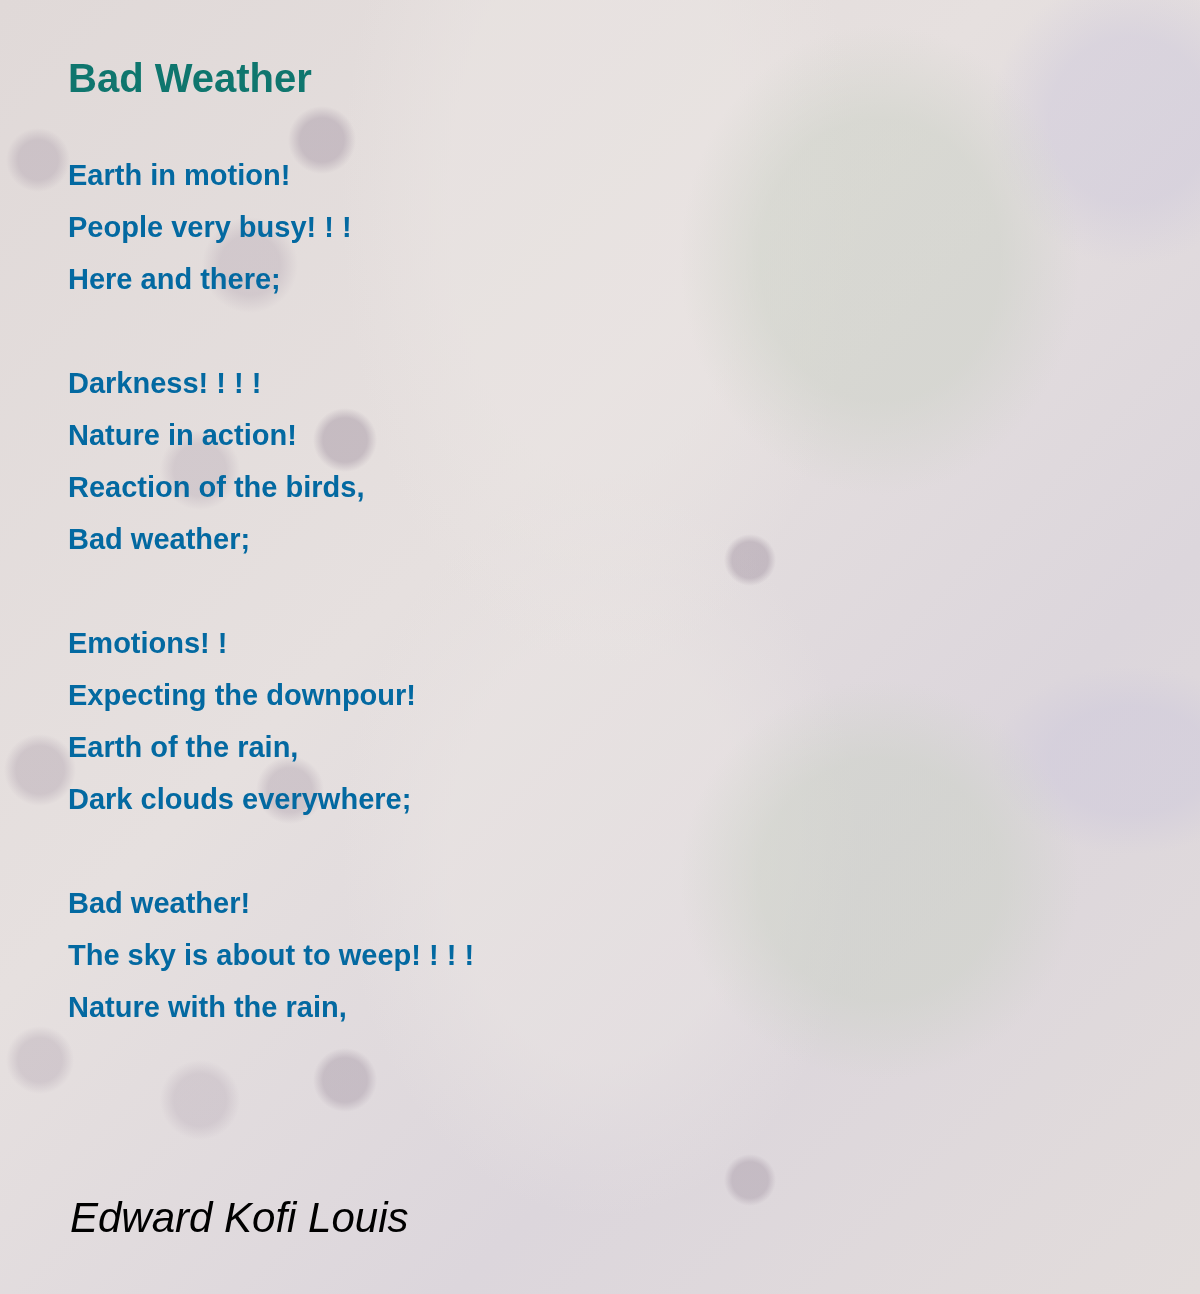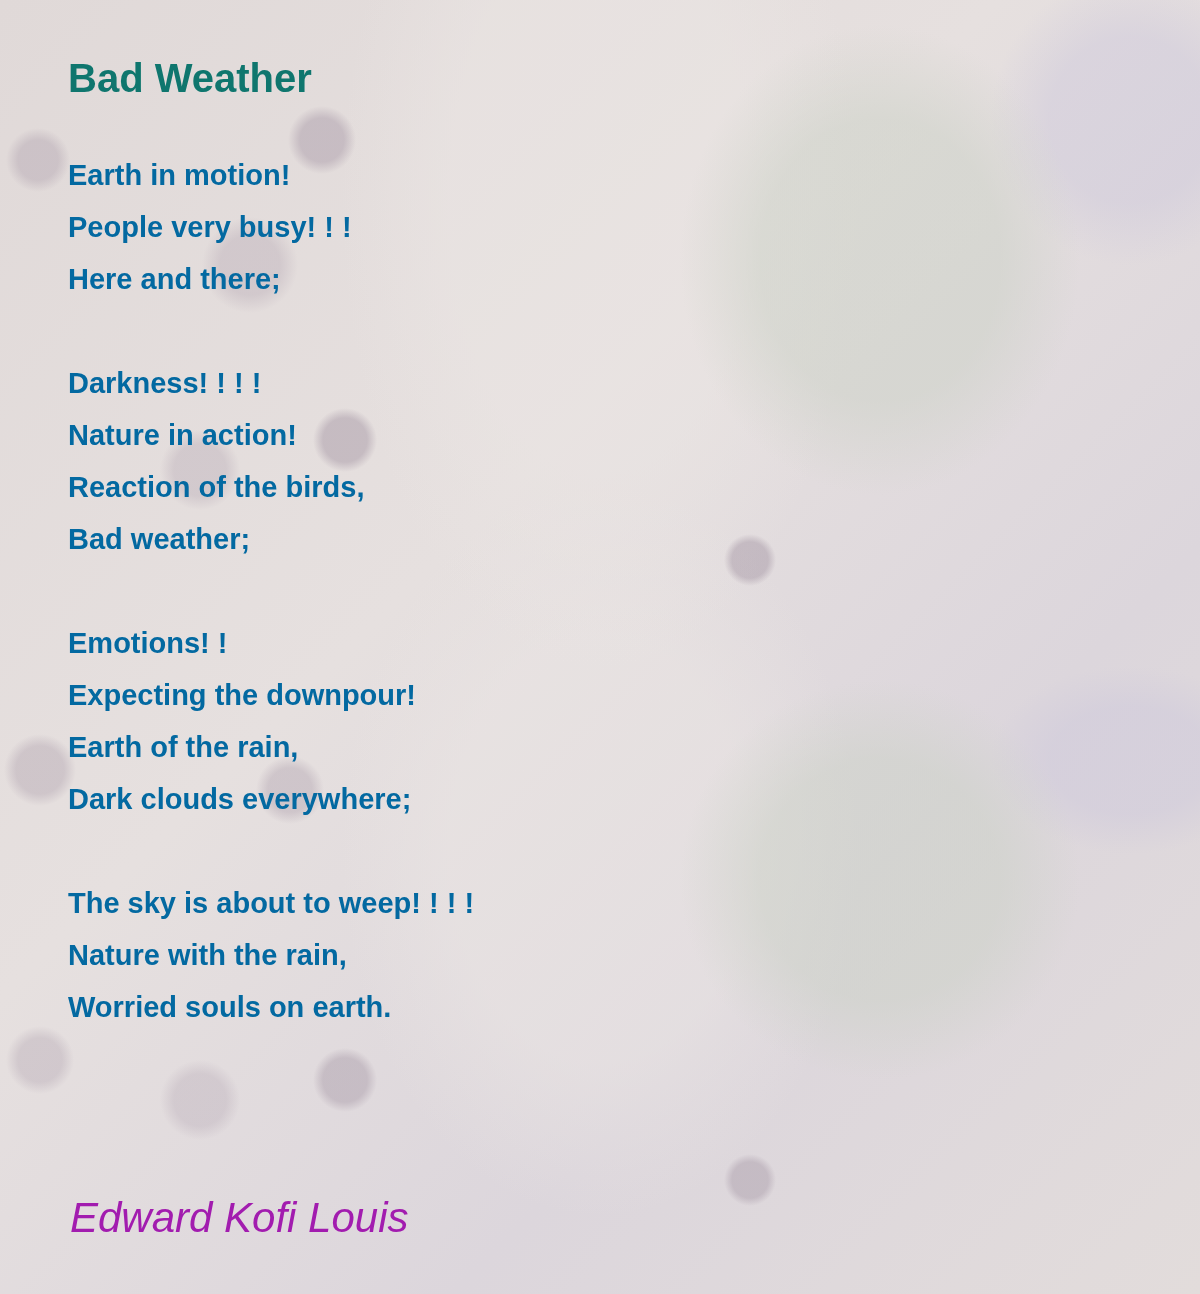--- a/index.html
+++ b/index.html
@@ -76,21 +76,21 @@
       height: 52px;
     }
     .author {
       position: absolute;
       left: 2px;
       top: 1192px;
       margin: 0;
       font-size: 42px;
       font-style: italic;
       font-weight: normal;
-      color: #a21caf;
+      color: #000000;
       line-height: 52px;
       white-space: nowrap;
     }
   </style>
 </head>
 <body>
 
 <div class="paper-texture"></div>
 
 <div class="content">
@@ -107,19 +107,19 @@
     <li class="line">Reaction of the birds,</li>
     <li class="line">Bad weather;</li>
     <li class="line blank"></li>
 
     <li class="line">Emotions! !</li>
     <li class="line">Expecting the downpour!</li>
     <li class="line">Earth of the rain,</li>
     <li class="line">Dark clouds everywhere;</li>
     <li class="line blank"></li>
 
+    <li class="line">Bad weather!</li>
     <li class="line">The sky is about to weep! ! ! !</li>
     <li class="line">Nature with the rain,</li>
-    <li class="line">Worried souls on earth.</li>
   </ul>
 
   <p class="author">Edward Kofi Louis</p>
 </div>
 
 </body></html>

